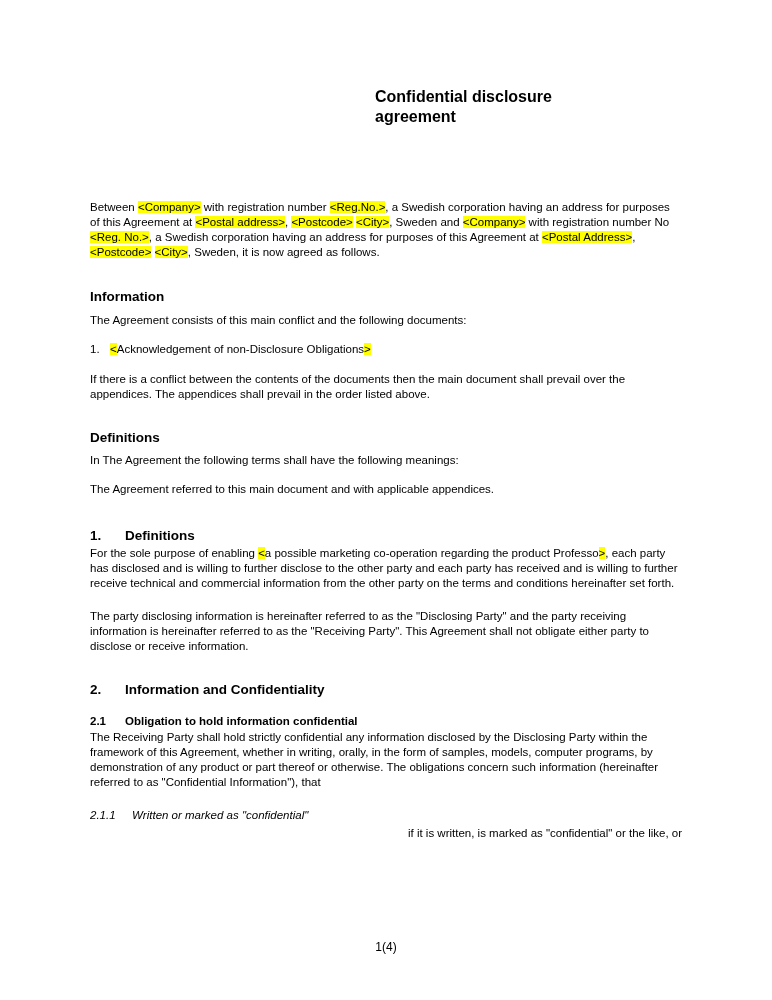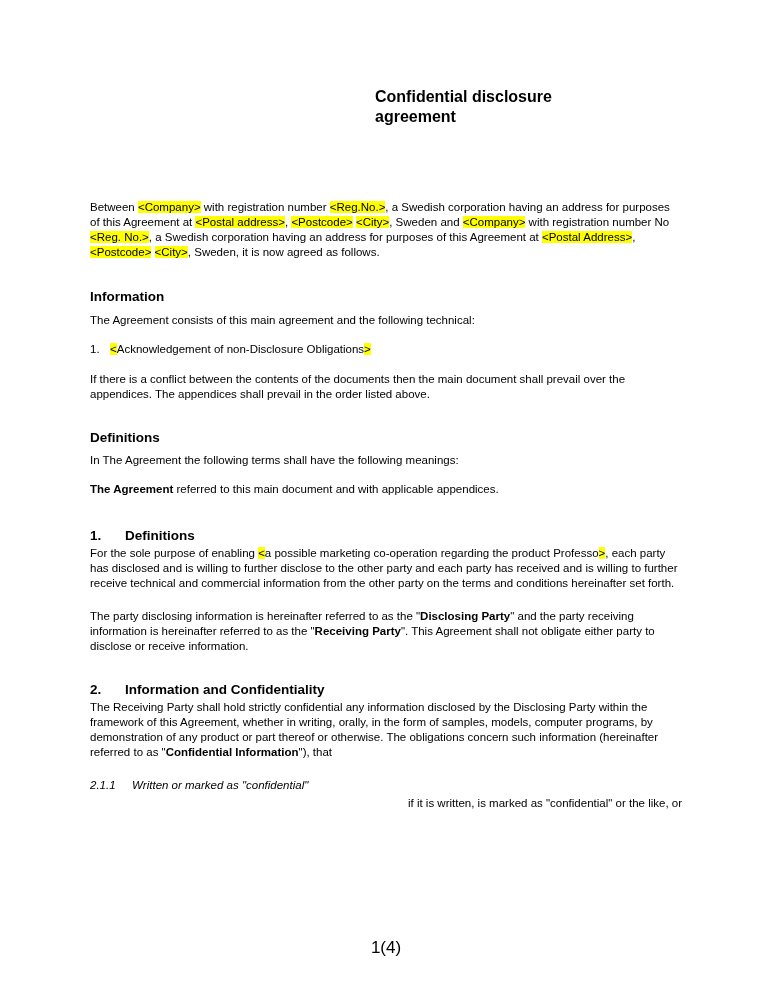--- a/index.html
+++ b/index.html
@@ -63,27 +63,27 @@
     font-style: italic;
   }
   .subsub-heading .num { width: 42px; flex: none; }
   .list-item {
     display: flex;
     font-size: 11.5px;
     line-height: 15px;
   }
   .list-item .num { width: 20px; flex: none; }
   .hl { background: var(--hl, #ffff00); }
-  .b  { font-weight: bold; }
+  .b  { font-weight: normal; }
   .footer {
     position: absolute;
     left: 0; top: 940px;
     width: 772px;
     text-align: center;
-    font-size: 17px;
+    font-size: 12px;
     line-height: 15px;
   }
   
   .mt-intro            { margin-top: 200px; }
   .mt-appendices       { margin-top: 28px; }
   .mt-appendices-intro { margin-top: 7px; }
   .mt-list             { margin-top: 14px; }
   .mt-conflict         { margin-top: 15px; }
   .mt-definitions      { margin-top: 27px; }
   .mt-def-intro        { margin-top: 6px; }
@@ -103,21 +103,21 @@
 
 <div class="page">
 
   <h1 class="doc-title">Confidential disclosure agreement</h1>
 
   <div class="content">
 
     <p class="body mt-intro"><span>Between </span><span class="hl">&lt;Company&gt;</span><span> with registration number </span><span class="hl">&lt;Reg.No.&gt;</span><span>, a Swedish corporation having an address for purposes of this Agreement at </span><span class="hl">&lt;Postal address&gt;</span><span>, </span><span class="hl">&lt;Postcode&gt;</span><span> </span><span class="hl">&lt;City&gt;</span><span>, Sweden and </span><span class="hl">&lt;Company&gt;</span><span> with registration number No </span><span class="hl">&lt;Reg. No.&gt;</span><span>, a Swedish corporation having an address for purposes of this Agreement at </span><span class="hl">&lt;Postal Address&gt;</span><span>, </span><span class="hl">&lt;Postcode&gt;</span><span> </span><span class="hl">&lt;City&gt;</span><span>, Sweden, it is now agreed as follows.</span></p>
 
     <h2 class="section-heading mt-appendices">Information</h2>
-    <p class="body mt-appendices-intro">The Agreement consists of this main agreement and the following technical:</p>
+    <p class="body mt-appendices-intro">The Agreement consists of this main conflict and the following documents:</p>
     <div class="list-item mt-list">
       <span class="num">1.</span>
       <span><span class="hl">&lt;</span><span>Acknowledgement of non-Disclosure Obligations</span><span class="hl">&gt;</span></span>
     </div>
     <p class="body mt-conflict">If there is a conflict between the contents of the documents then the main document shall prevail over the appendices. The appendices shall prevail in the order listed above.</p>
 
     <h2 class="section-heading mt-definitions">Definitions</h2>
     <p class="body mt-def-intro">In The Agreement the following terms shall have the following meanings:</p>
     <p class="body mt-def-term"><span class="b">The Agreement</span><span> referred to this main document and with applicable appendices.</span></p>
 
@@ -125,20 +125,24 @@
       <span class="num">1.</span>
       <span>Definitions</span>
     </div>
     <p class="body mt-purpose1"><span>For the sole purpose of enabling </span><span class="hl">&lt;</span><span>a possible marketing co-operation regarding the product Professo</span><span class="hl">&gt;</span><span>, each party has disclosed and is willing to further disclose to the other party and each party has received and is willing to further receive technical and commercial information from the other party on the terms and conditions hereinafter set forth.</span></p>
     <p class="body mt-purpose2"><span>The party disclosing information is hereinafter referred to as the "</span><span class="b">Disclosing Party</span><span>" and the party receiving information is hereinafter referred to as the "</span><span class="b">Receiving Party</span><span>". This Agreement shall not obligate either party to disclose or receive information.</span></p>
 
     <div class="num-heading mt-s2">
       <span class="num">2.</span>
       <span>Information and Confidentiality</span>
     </div>
+    <div class="sub-heading mt-s21">
+      <span class="num">2.1</span>
+      <span>Obligation to hold information confidential</span>
+    </div>
     <p class="body mt-obligation"><span>The Receiving Party shall hold strictly confidential any information disclosed by the Disclosing Party within the framework of this Agreement, whether in writing, orally, in the form of samples, models, computer programs, by demonstration of any product or part thereof or otherwise. The obligations concern such information (hereinafter referred to as "</span><span class="b">Confidential Information</span><span>"), that</span></p>
 
     <div class="subsub-heading mt-s211">
       <span class="num">2.1.1</span>
       <span>Written or marked as "confidential"</span>
     </div>
     <p class="body mt-written">if it is written, is marked as "confidential" or the like, or</p>
 
   </div>
 

